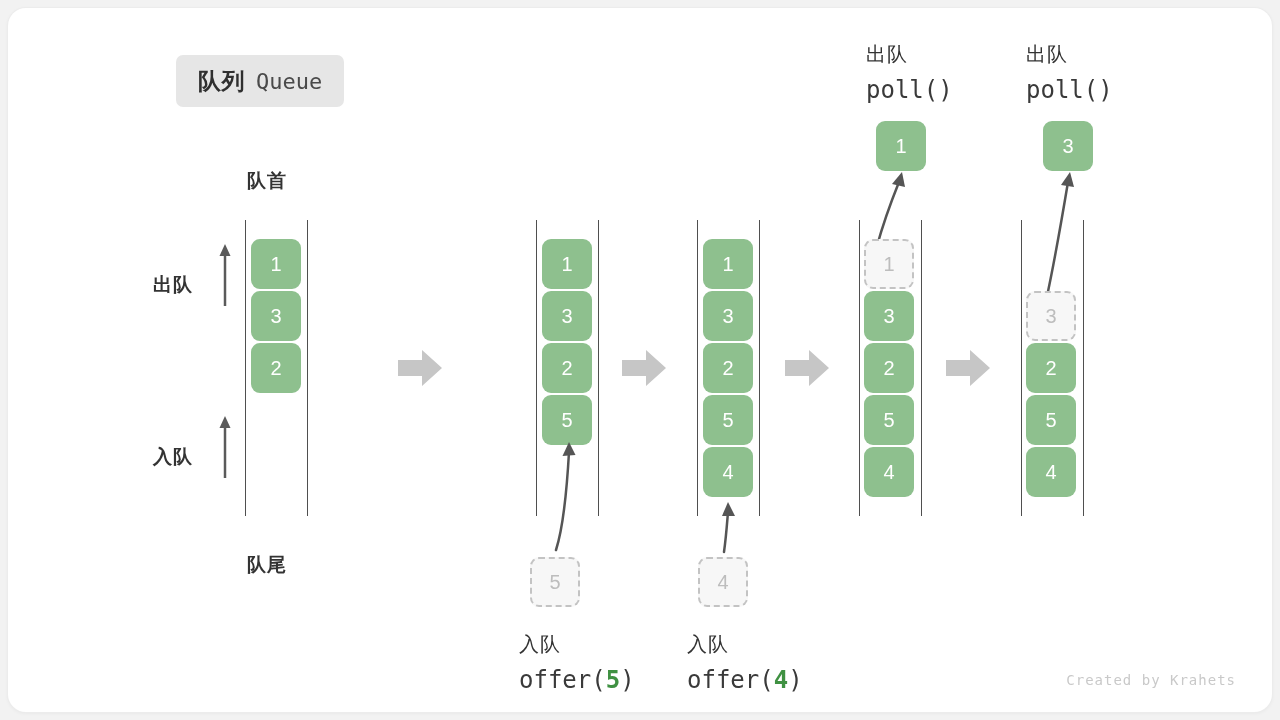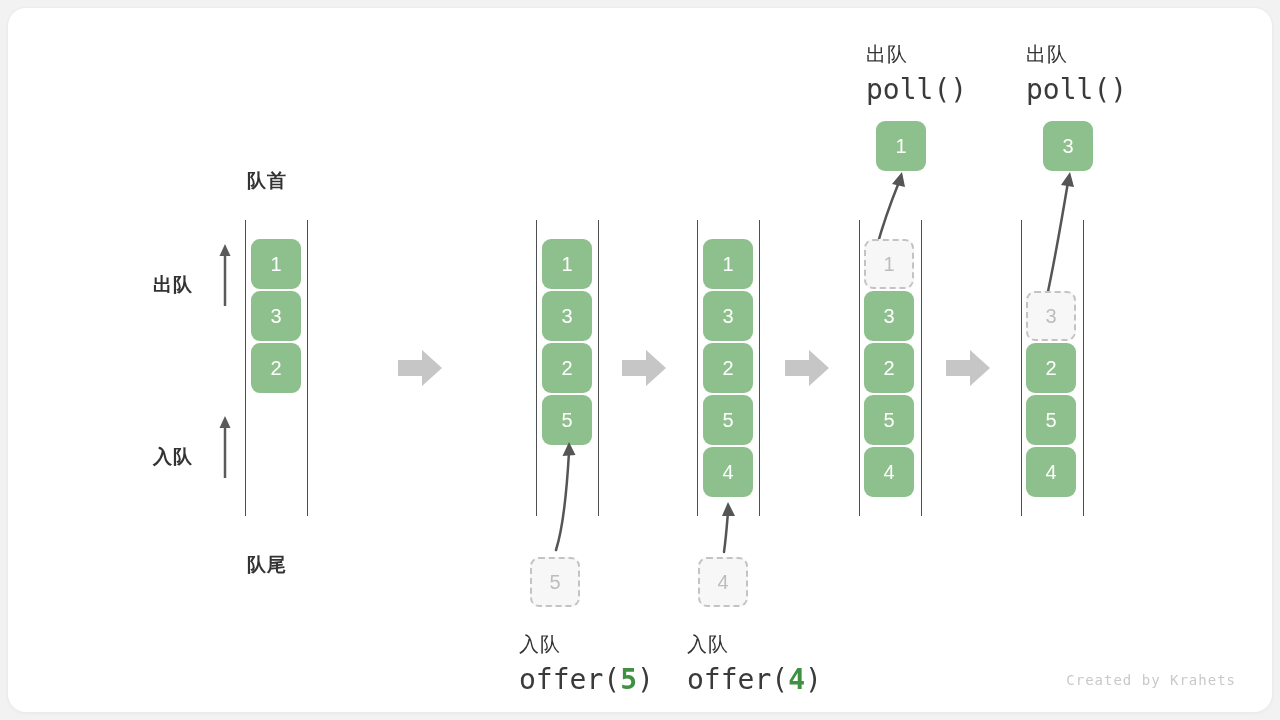--- a/index.html
+++ b/index.html
@@ -68,21 +68,21 @@
   }
   .op-label .cn {
     display: block;
     font-size: 20px;
     color: #333333;
     letter-spacing: 1px;
   }
   .op-label .code {
     display: block;
     font-family: "DejaVu Sans Mono", "Liberation Mono", monospace;
-    font-size: 28px;
+    font-size: 24px;
     color: #3a3a3a;
   }
   .op-label .code .num { color: #3f9142; font-weight: bold; }
 
   
   .rail {
     position: absolute;
     width: 1px;
     background: #4f4f4f;
   }
@@ -134,20 +134,24 @@
     letter-spacing: 1px;
     white-space: nowrap;
   }
 </style>
 </head>
 <body>
 
 <div id="stage">
   <div id="card">
 
+    <div class="title-badge">
+      <span class="title-cn">队列</span>
+      <span class="title-en">Queue</span>
+    </div>
 
     <div class="lbl-cn-bold" style="left:239px; top:160px;">队首</div>
     <div class="lbl-cn-bold" style="left:239px; top:544px;">队尾</div>
 
     <div class="lbl-cn-bold" style="left:145px; top:264px;">出队</div>
     <div class="dir-arrow" style="left:207px; top:236px;">
       <svg width="20" height="62" viewBox="0 0 20 62">
         <line x1="10" y1="62" x2="10" y2="10" stroke="#5a5a5a" stroke-width="2.5"></line>
         <polygon points="10,0 4.5,12 15.5,12" fill="#5a5a5a"></polygon>
       </svg>

